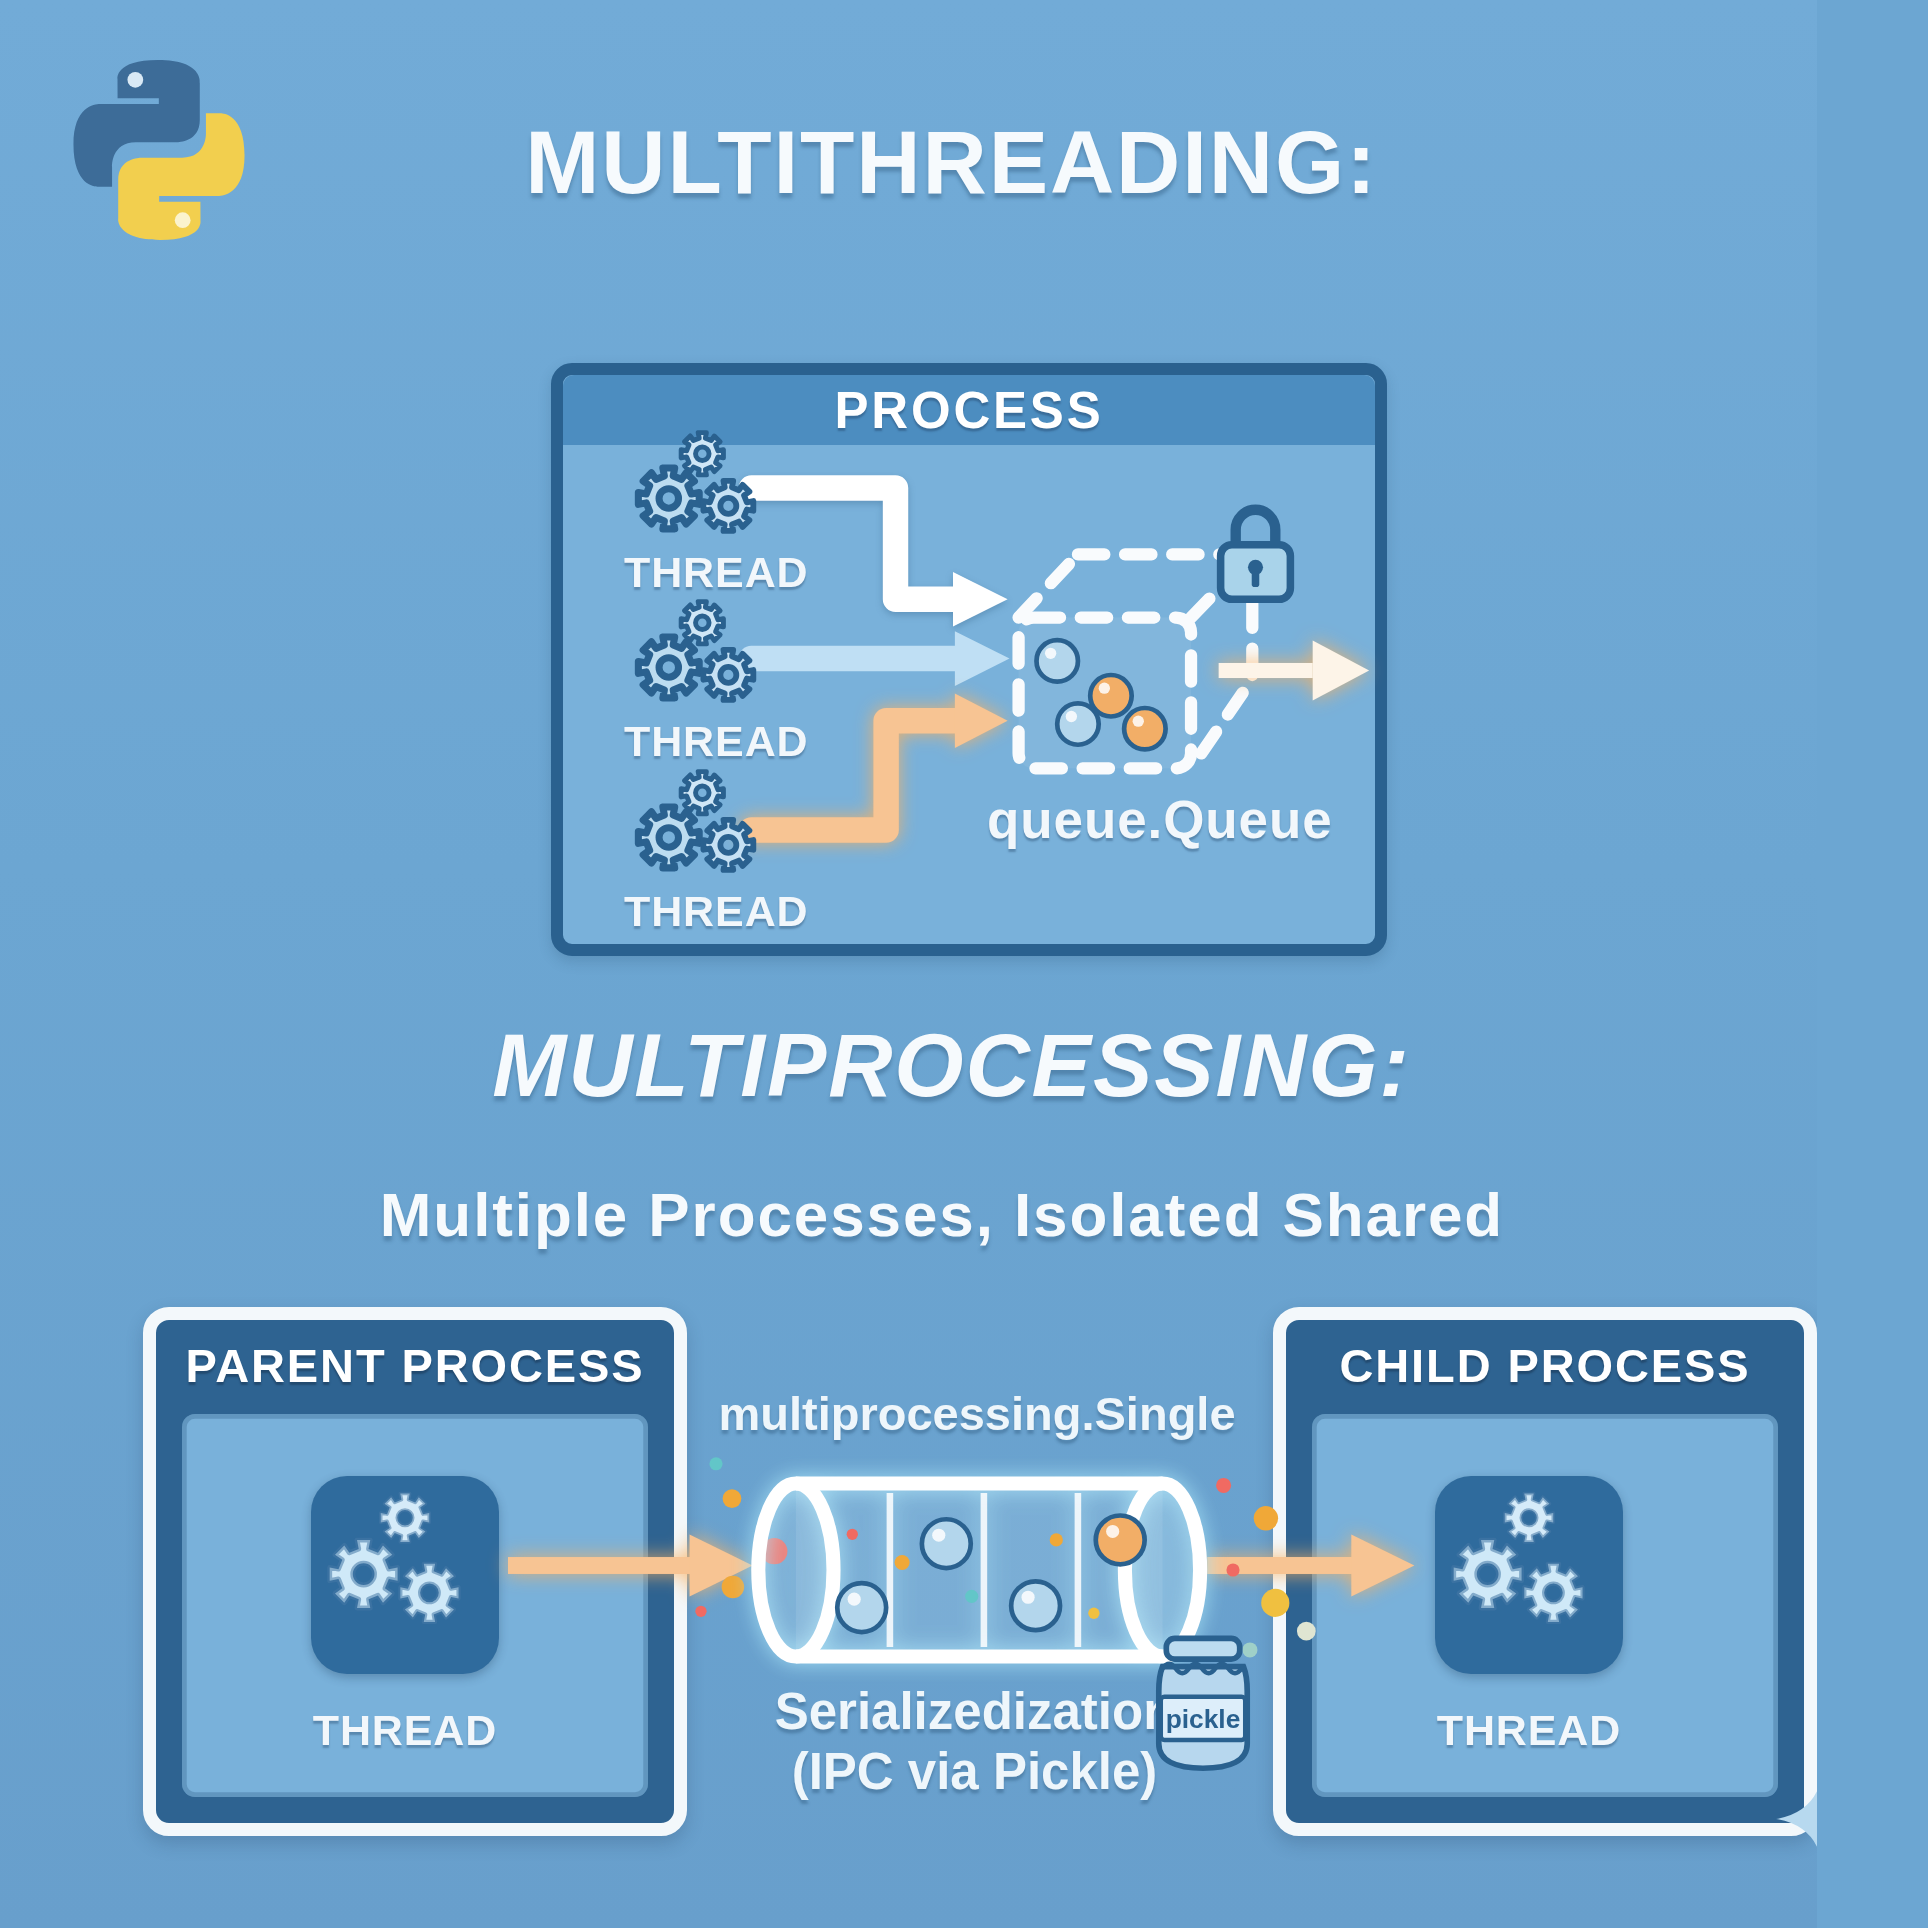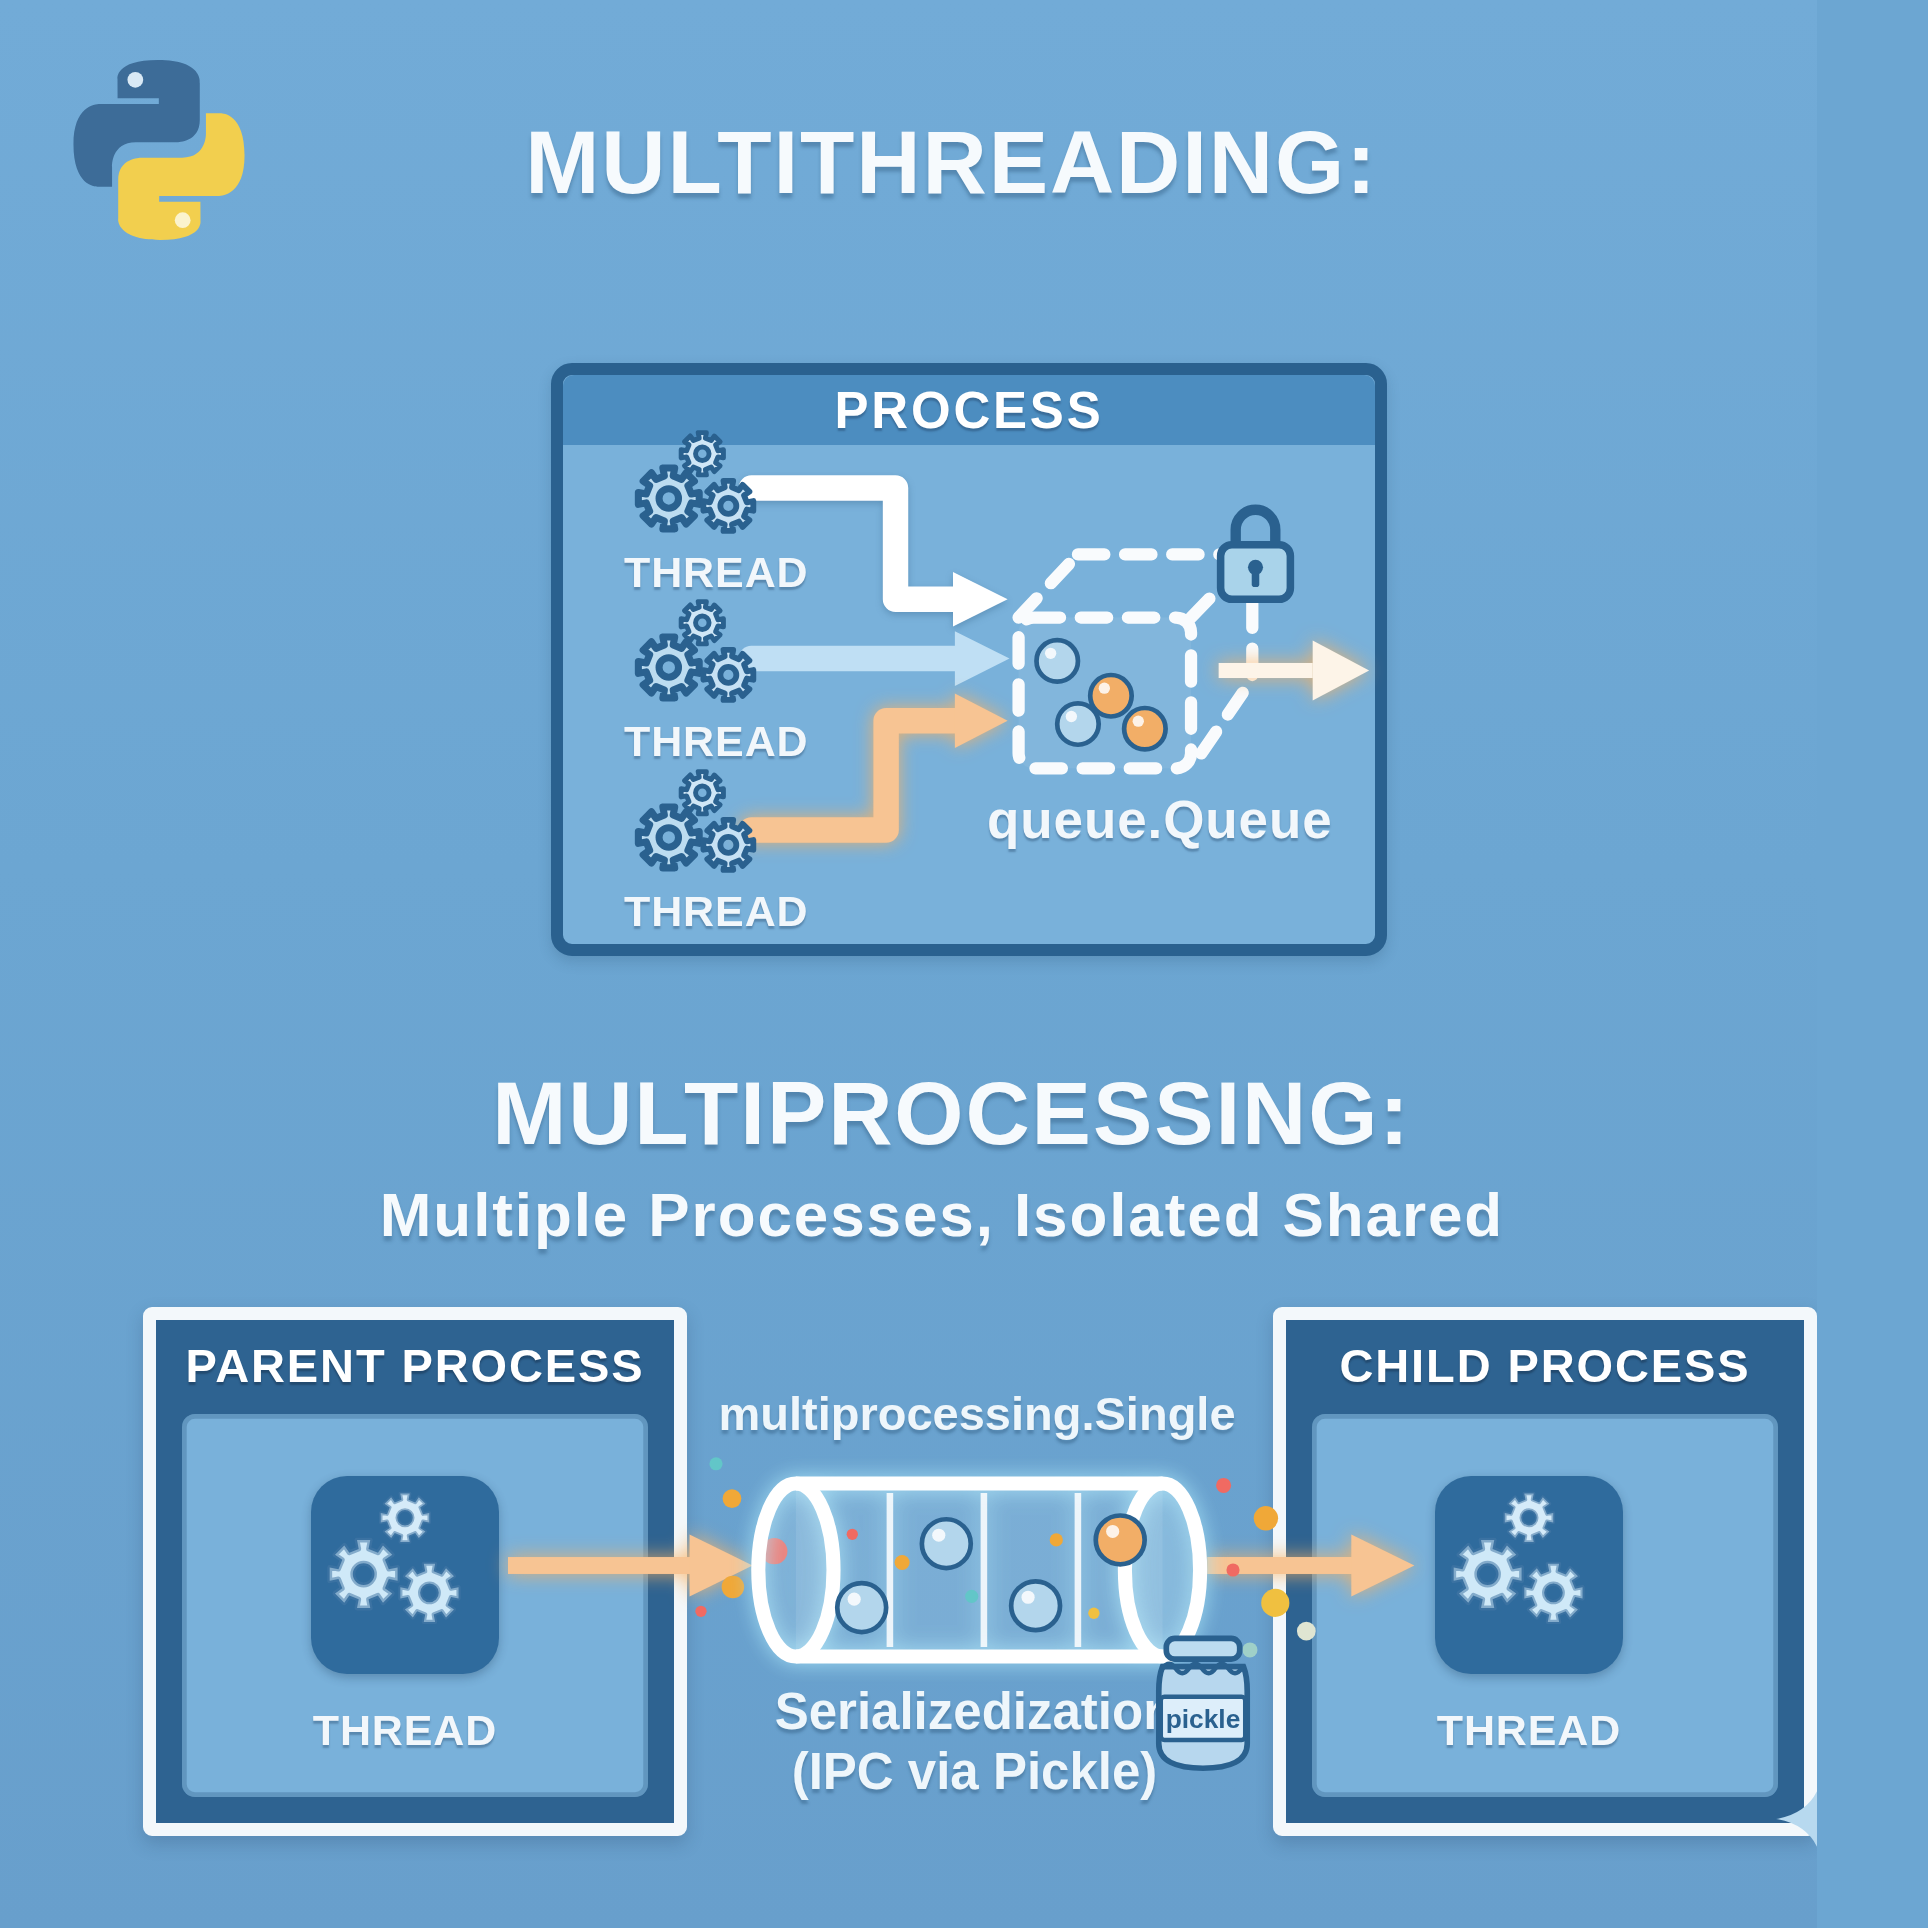--- a/index.html
+++ b/index.html
@@ -22,21 +22,21 @@
     position:absolute;left:0;top:0;right:0;height:70px;background:#4c8dc0;
     border-radius:11.3px 11.3px 0 0;display:flex;align-items:center;justify-content:center;
     color:#fff;font-size:51px;letter-spacing:2.8px;text-shadow:0 2.8px 1.9px rgba(30,60,95,.4);
   }
   .thread-unit{position:absolute;width:151px;text-align:center;}
   .thread-label{color:#f2f7fb;font-size:43px;letter-spacing:0.9px;text-shadow:0 2.8px 1.9px rgba(30,60,95,.35);}
   
   
   .pbox{
     width:544px;height:529px;background:#2e6391;border:13px solid #f3f8fb;
-    border-radius:9px;box-sizing:border-box;box-shadow:0 7.5px 17px rgba(30,60,90,.22);
+    border-radius:26px;box-sizing:border-box;box-shadow:0 7.5px 17px rgba(30,60,90,.22);
   }
   .pbox-header{
     height:90px;display:flex;align-items:center;justify-content:center;
     color:#fff;font-size:47px;letter-spacing:1.9px;text-shadow:0 2.8px 1.9px rgba(20,45,70,.45);
   }
   .pbox-panel{
     position:absolute;left:26px;right:26px;top:94px;bottom:26px;
     background:#79b1da;border-radius:13px;box-shadow:inset 0 0 0 4.7px rgba(28,70,110,.25);
   }
   .tile{
@@ -155,21 +155,21 @@
     </svg>
 
     <svg class="abs glow-orange" style="left:648px;top:256px" width="162" height="79" viewBox="0 0 172 84">
       <rect x="8" y="34" width="100" height="16" fill="#fdf4e8"></rect>
       <polygon points="108,10 168,42 108,74" fill="#fdf4e8"></polygon>
     </svg>
 
     <div class="abs thread-label" style="left:416px;top:414px;width:311px;text-align:center;font-size:53px;margin-left:8px;">queue.Queue</div>
   </div>
 
-  <div class="abs ttl t1" style="left:377px;top:1062px;width:1149px;">MULTIPROCESSING:</div>
+  <div class="abs ttl t1" style="left:377px;top:1014px;width:1149px;font-style:italic;">MULTIPROCESSING:</div>
   <div class="abs ttl t2" style="left:264px;top:1179px;width:1356px;">Multiple Processes, Isolated Shared</div>
 
   <div class="abs pbox" style="left:143px;top:1307px;">
     <div class="pbox-header">PARENT PROCESS</div>
     <div class="pbox-panel"></div>
   </div>
   <div class="abs tile" style="left:311px;top:1476px;">
     <svg width="188" height="198" viewBox="0 0 200 210">
       <use href="#gear-cluster-light"></use>
       </svg>

